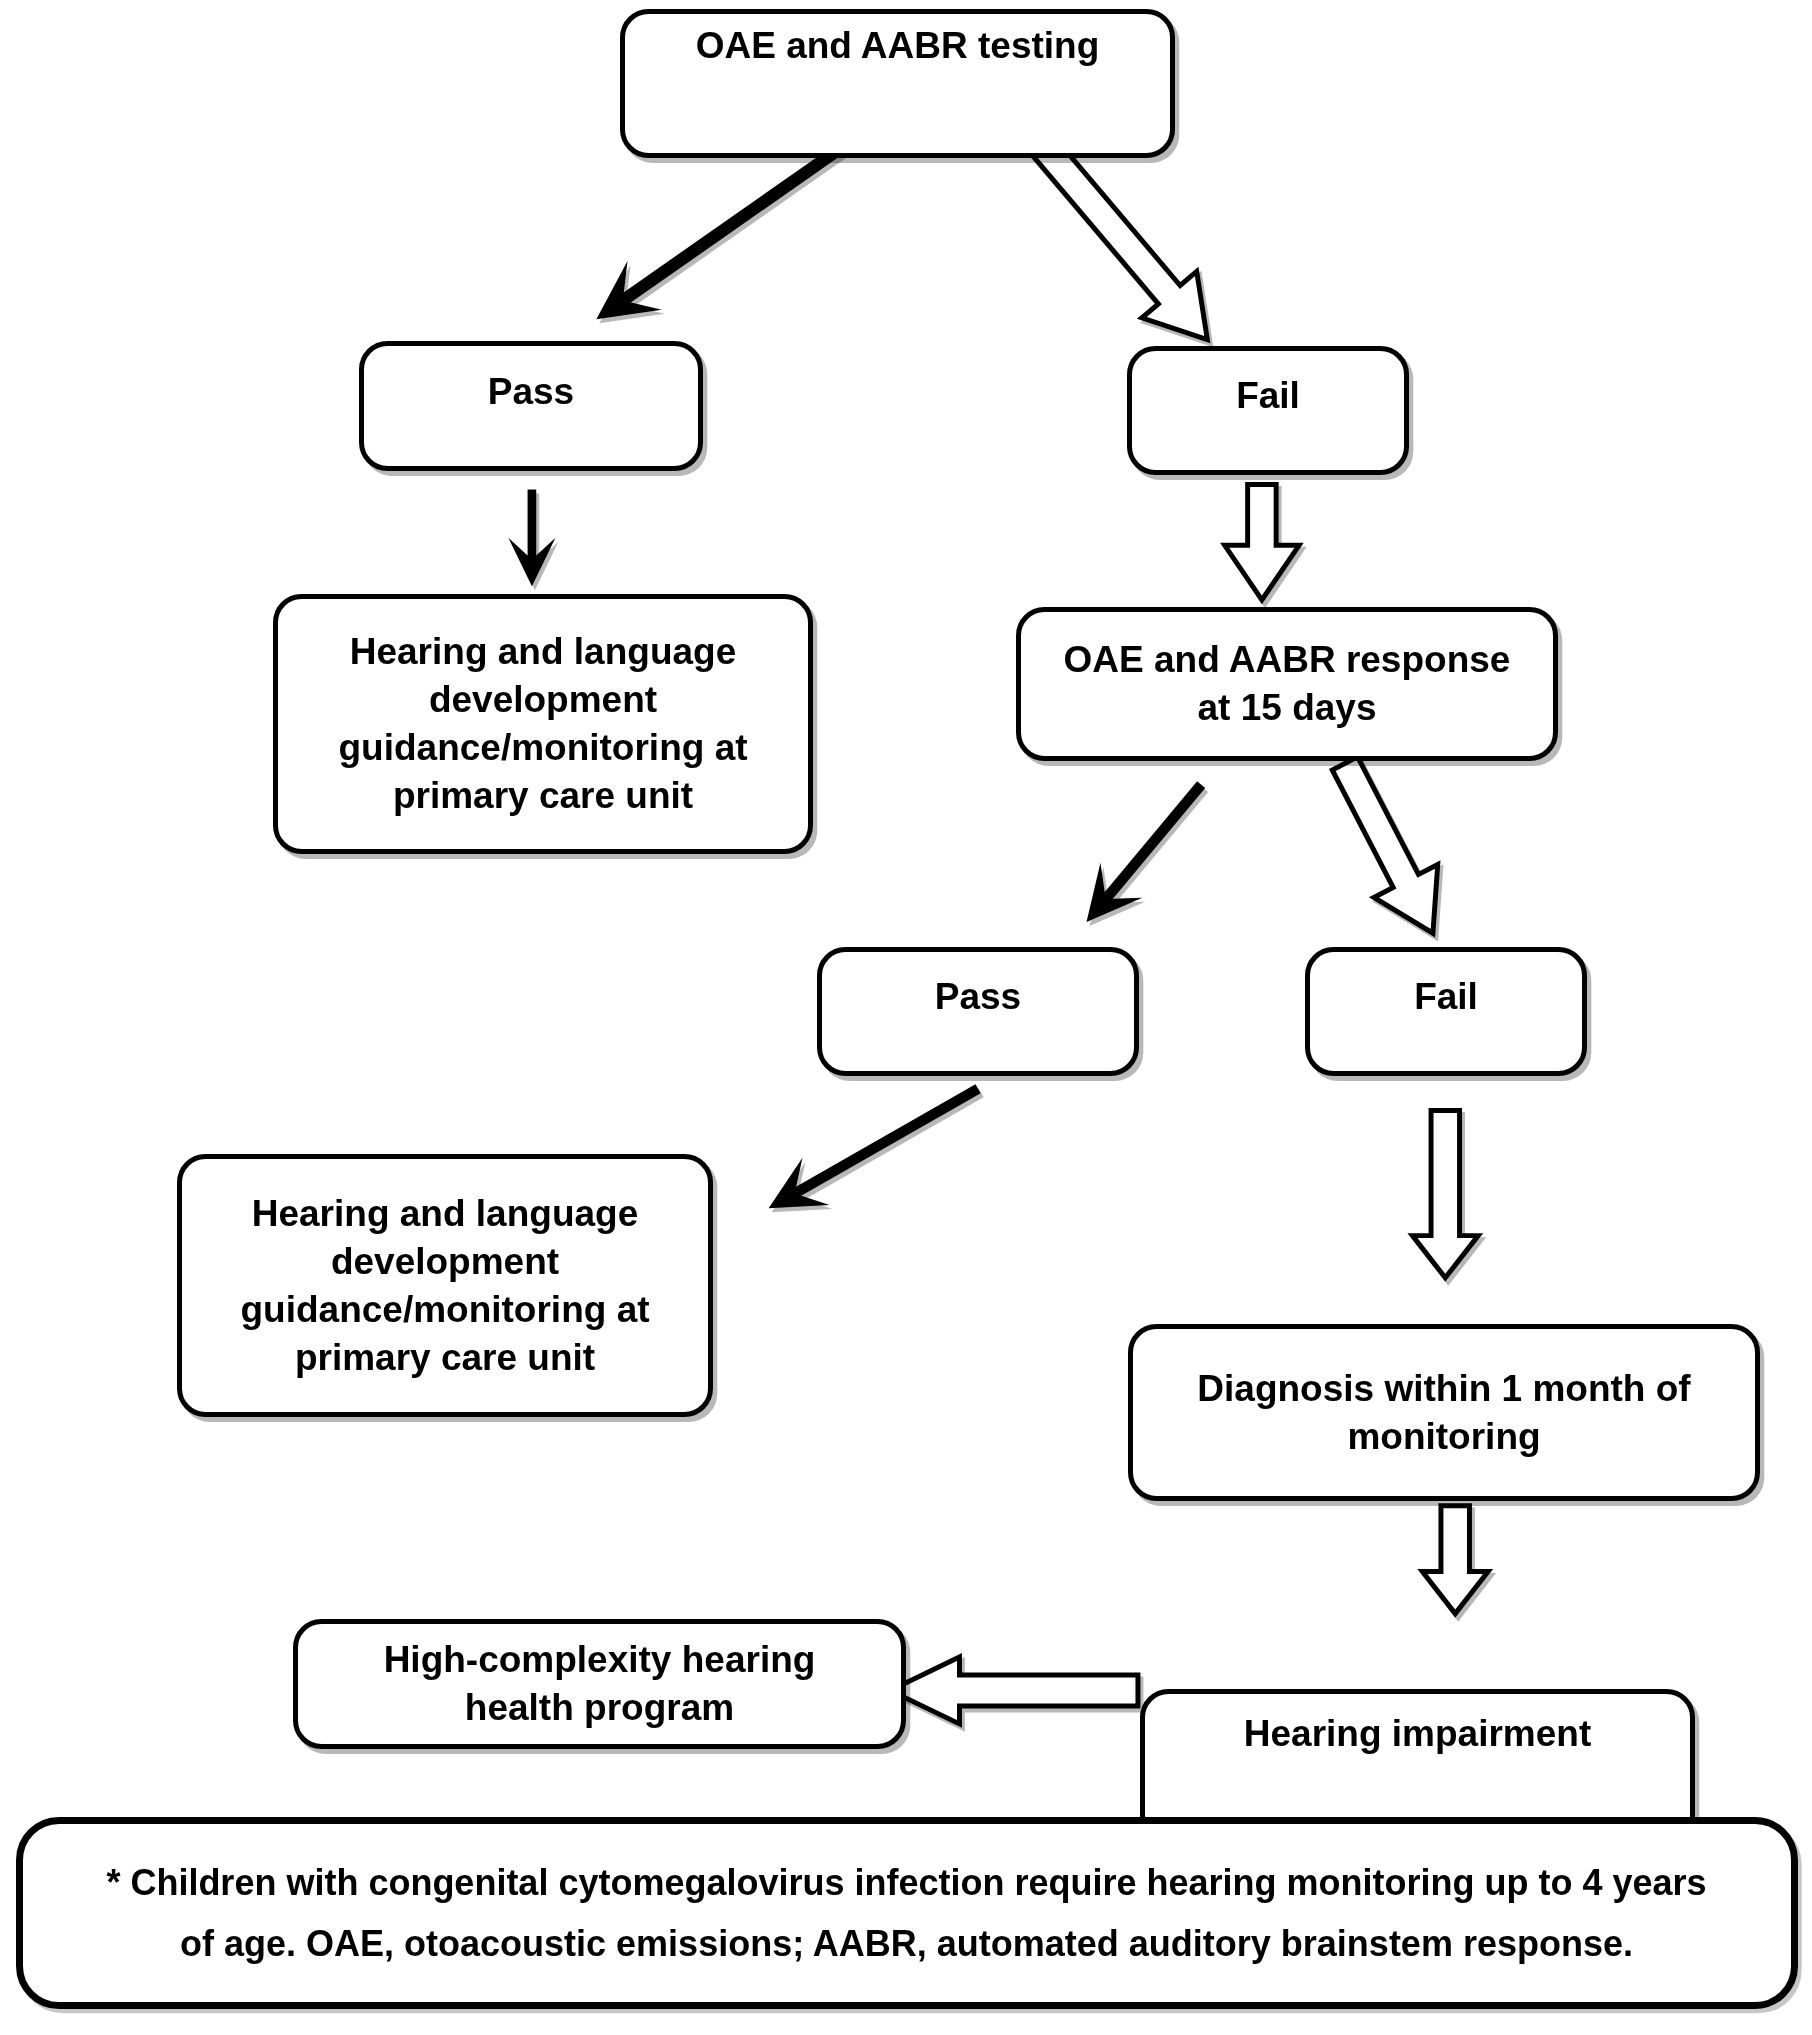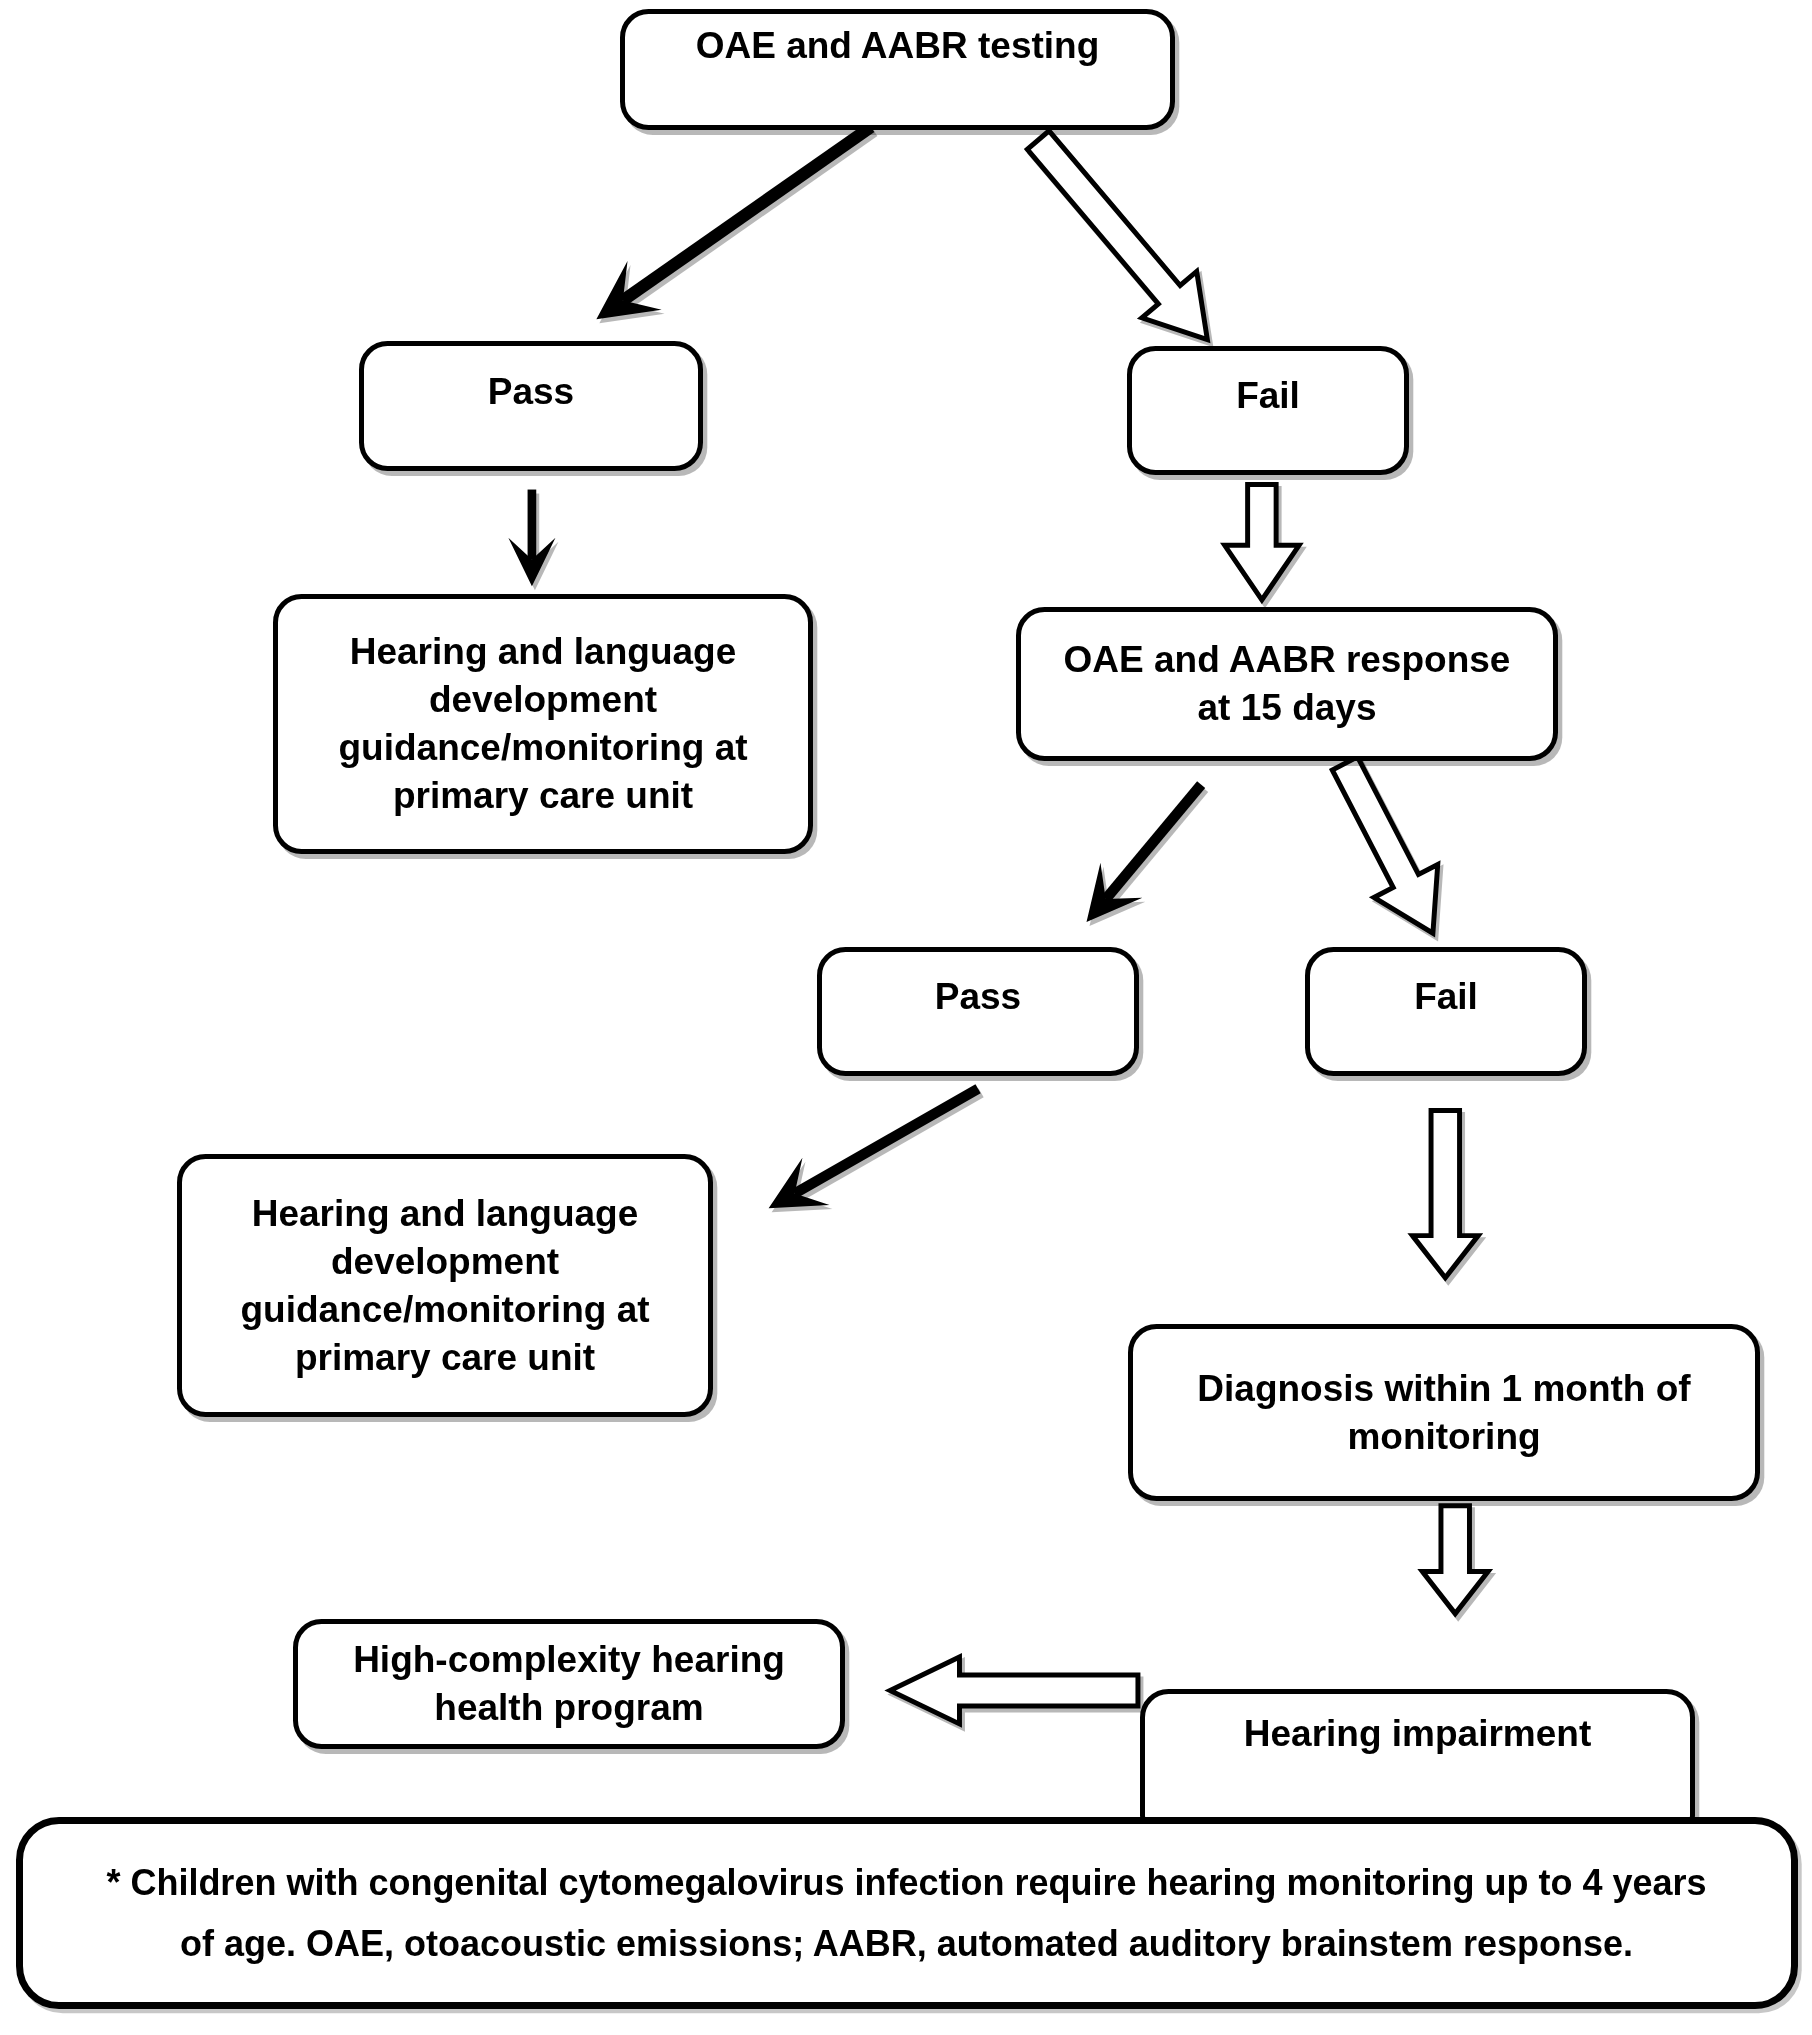--- a/index.html
+++ b/index.html
@@ -71,21 +71,21 @@
       </g>
       <polygon points="2149.6,1242.6 2247.9,1432.2 2216.8,1448.3 2312.0,1506.0 2319.8,1395.0 2288.7,1411.1 2190.4,1221.4" fill="#ffffff" stroke="#000000" stroke-width="8" stroke-linejoin="miter"></polygon>
       <g>
         <line x1="1578" y1="1757" x2="1282.0" y2="1926.0" stroke="#000000" stroke-width="17"></line>
         <polygon points="1240.0,1950.0 1294.6,1868.2 1282.0,1926.0 1338.2,1944.6" fill="#000000"></polygon>
       </g>
       <polygon points="2309.0,1792.0 2309.0,1994.0 2279.0,1994.0 2332.0,2062.0 2385.0,1994.0 2355.0,1994.0 2355.0,1792.0" fill="#ffffff" stroke="#000000" stroke-width="8" stroke-linejoin="miter"></polygon>
       <polygon points="2325.0,2430.0 2325.0,2536.0 2295.0,2536.0 2348.0,2604.0 2401.0,2536.0 2371.0,2536.0 2371.0,2430.0" fill="#ffffff" stroke="#000000" stroke-width="8" stroke-linejoin="miter"></polygon>
       <polygon points="1836.0,2703.0 1548.0,2703.0 1548.0,2674.0 1436.0,2728.0 1548.0,2782.0 1548.0,2753.0 1836.0,2753.0" fill="#ffffff" stroke="#000000" stroke-width="8" stroke-linejoin="miter"></polygon>
     </svg>
-<div class="box v-top" style="left: 620px; top: 9.3px; width: 555px; height: 121px; padding-top: 7.4px;">
+<div class="box v-top" style="left: 620px; top: 9.3px; width: 555px; height: 149px; padding-top: 7.4px;">
       <span class="line">OAE and AABR testing</span>
     </div>
     <div class="box v-top" style="left: 359px; top: 341px; width: 344px; height: 130px; padding-top: 22px;">
       <span class="line">Pass</span>
     </div>
     <div class="box v-top" style="left: 1127px; top: 346px; width: 282px; height: 129px; padding-top: 20.5px;">
       <span class="line">Fail</span>
     </div>
     <div class="box" style="left: 273px; top: 594px; width: 540px; height: 260px;">
       <span class="line">Hearing and language</span>
@@ -109,21 +109,21 @@
       <span class="line">guidance/monitoring at</span>
       <span class="line">primary care unit</span>
     </div>
     <div class="box" style="left: 1128px; top: 1324px; width: 632px; height: 177px;">
       <span class="line">Diagnosis within 1 month of</span>
       <span class="line">monitoring</span>
     </div>
     <div class="box v-top" style="left: 1140px; top: 1689px; width: 555px; height: 155px; padding-top: 16px;">
       <span class="line">Hearing impairment</span>
     </div>
-    <div class="box" style="left: 293px; top: 1619px; width: 552px; height: 130px;">
+    <div class="box" style="left: 293px; top: 1619px; width: 613px; height: 130px;">
       <span class="line">High-complexity hearing</span>
       <span class="line">health program</span>
     </div>
     <div class="box footnote" style="left: 15.5px; top: 1817px; width: 1782px; height: 192px;">
       <span class="line">* Children with congenital cytomegalovirus infection require hearing monitoring up to 4 years</span>
       <span class="line">of age. OAE, otoacoustic emissions; AABR, automated auditory brainstem response.</span>
     </div>
   </div>
 
 

